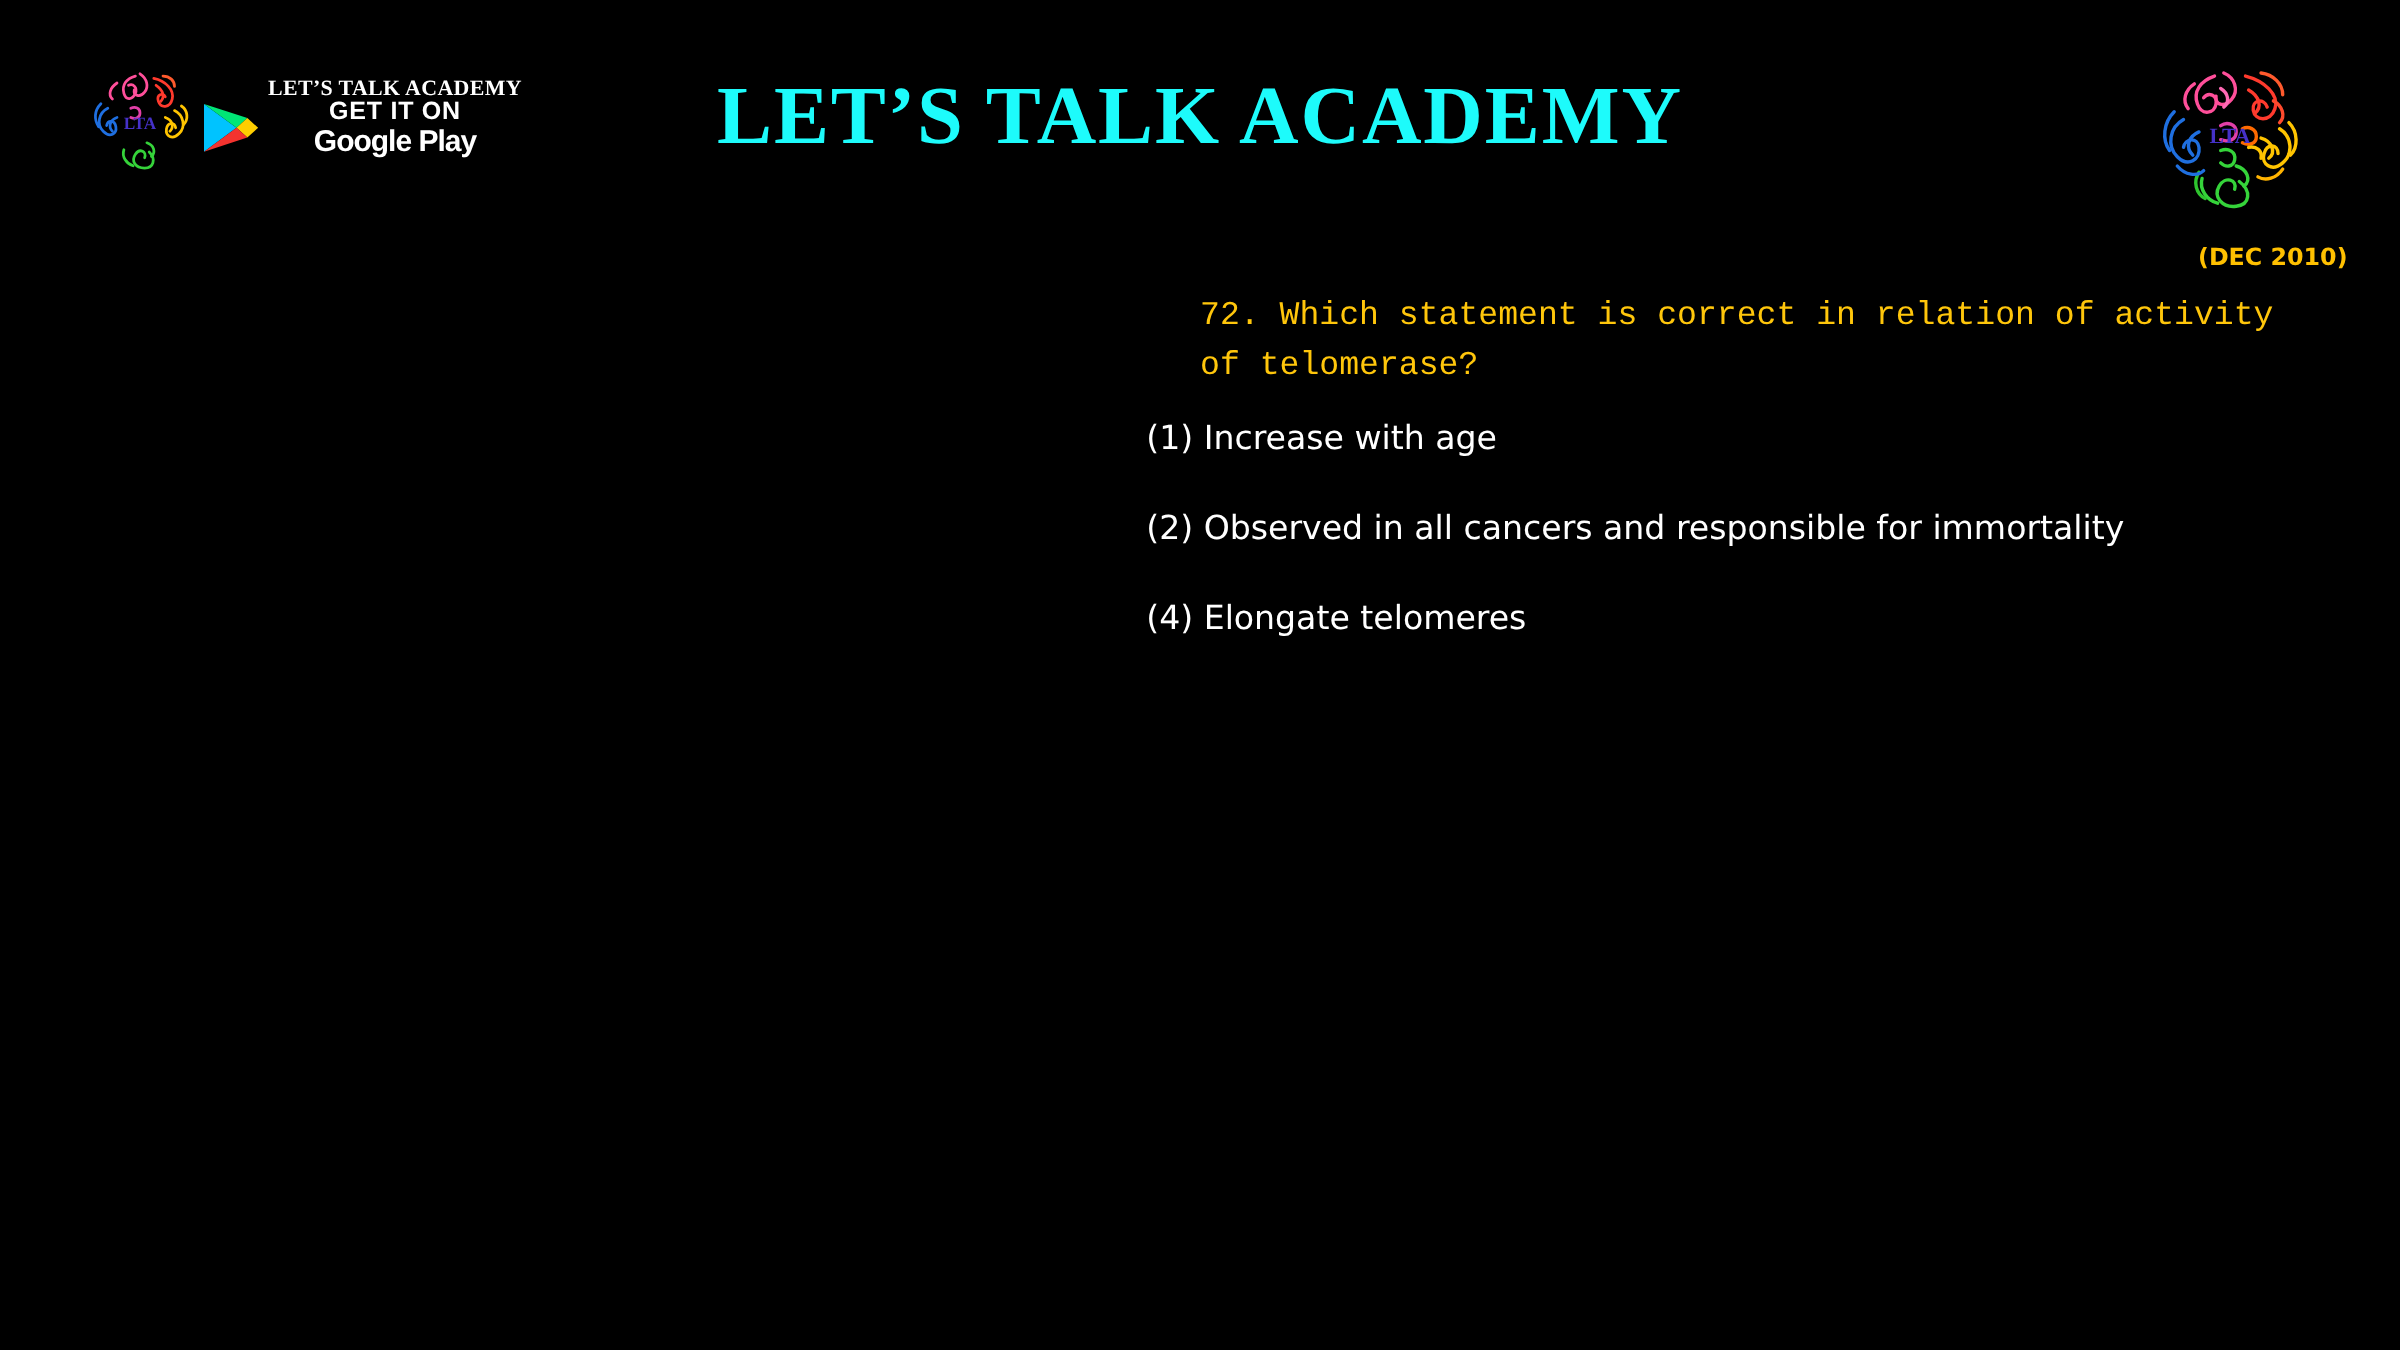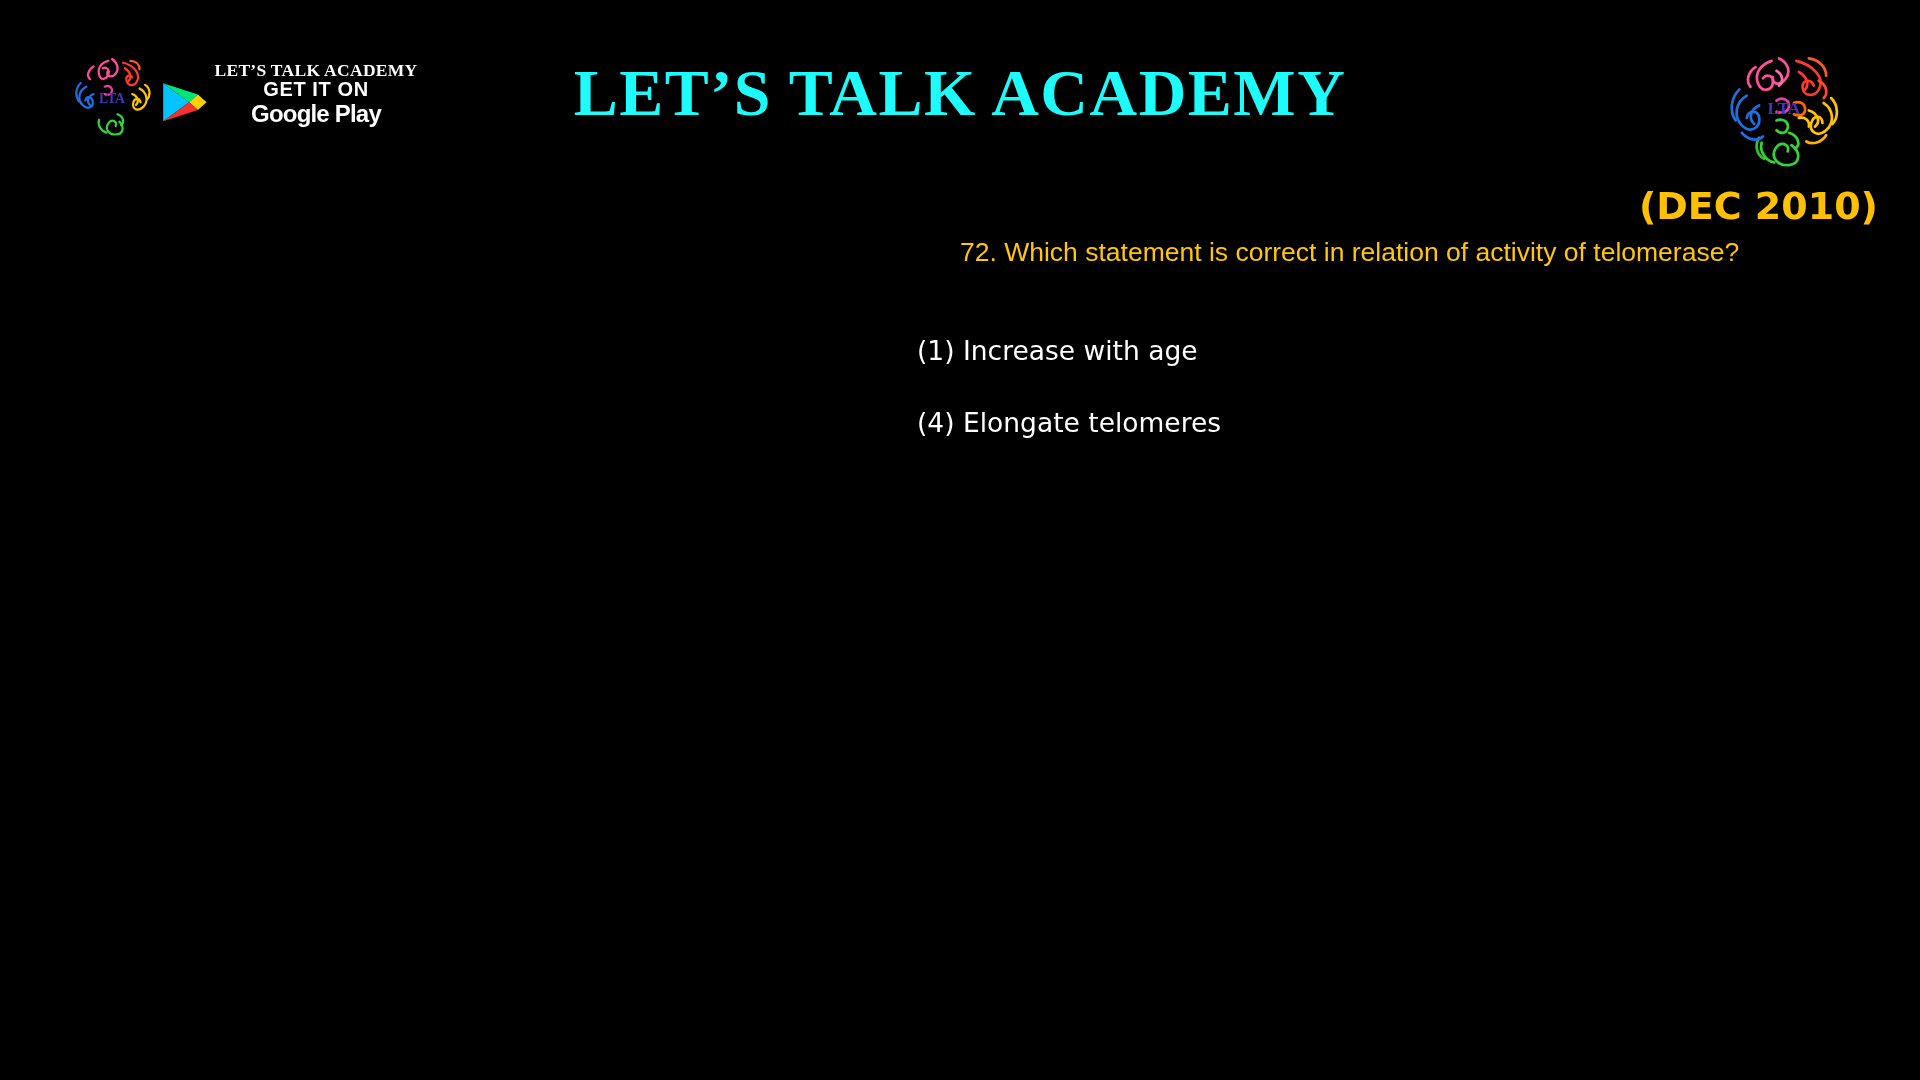--- a/index.html
+++ b/index.html
@@ -110,35 +110,35 @@
 
   
   #exam-date {
     position: absolute;
     left: 0;
     top: 188px;
     width: 1878px;
     text-align: right;
     font-family: "DejaVu Sans", sans-serif;
     font-weight: bold;
-    font-size: 38px;
+    font-size: 19px;
     line-height: 36px;
     color: #ffc000;
     white-space: nowrap;
   }
 
   
   #question-block {
     position: absolute;
     left: 960px;
     top: 232px;
     width: 900px;
   }
   #question-text {
-    font-family: Liberation Sans, sans-serif;
+    font-family: Liberation Mono, monospace;
     font-size: 26.5px;
     line-height: 40px;
     color: #ffc60b;
   }
 
   #options-list {
     position: absolute;
     left: 917px;
     top: 334px;
     width: 920px;
@@ -245,14 +245,15 @@
 </div>
 
 <div id="exam-date">(DEC 2010)</div>
 
 <div id="question-block">
   <div id="question-text">72. Which statement is correct in relation of activity of telomerase?</div>
 </div>
 
 <div id="options-list">
   <div class="option-row">(1) Increase with age</div>
+  <div class="option-row">(2) Observed in all cancers and responsible for immortality</div>
   <div class="option-row">(4) Elongate telomeres</div>
 </div>
 
 </body></html>

